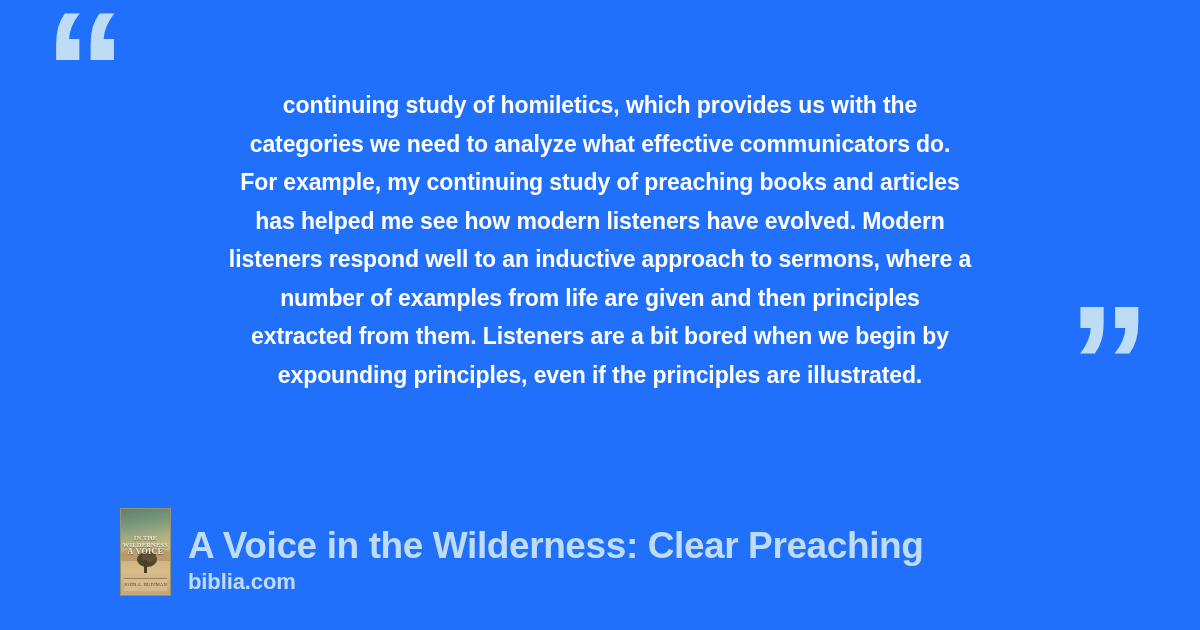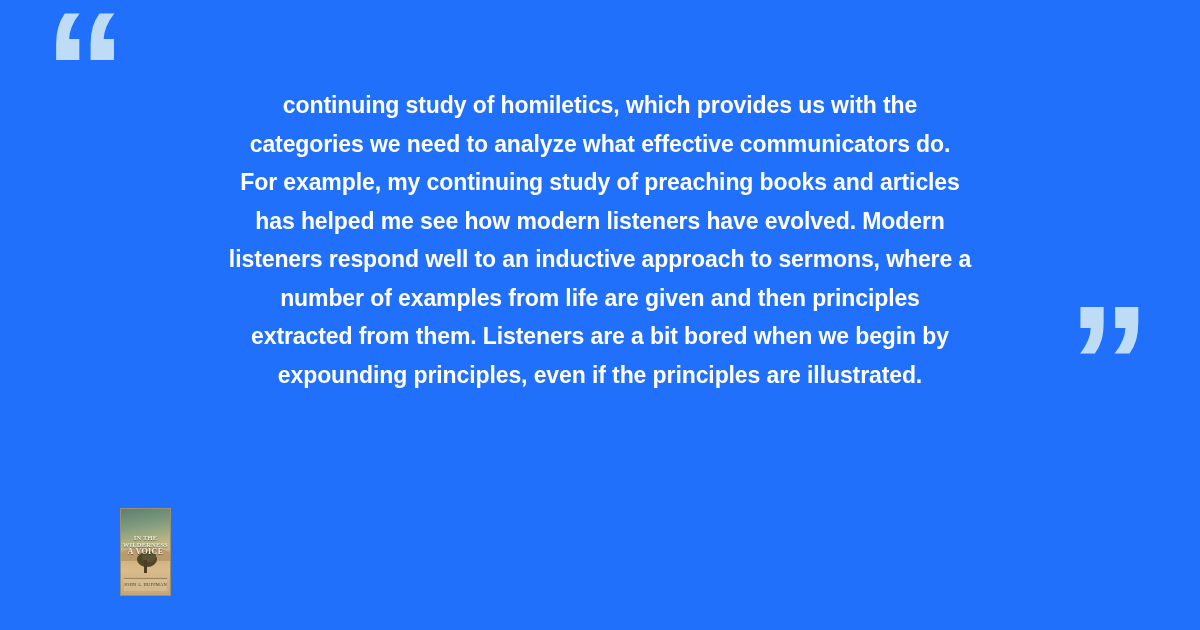--- a/index.html
+++ b/index.html
@@ -225,15 +225,19 @@
       <div class="tree-canopy"></div>
       <div class="tree-canopy2"></div>
       <div class="tree-trunk"></div>
       <div class="title-a">A VOICE</div>
       <div class="title-b">IN THE WILDERNESS</div>
       <div class="author-bar">
         <span>JOHN A. HUFFMAN</span>
       </div>
     </div>
 
+    <div id="footer-text">
+      <div id="book-title">A Voice in the Wilderness: Clear Preaching</div>
+      <div id="site-name">biblia.com</div>
+    </div>
 
   </div>
 </div>
 
 </body></html>

